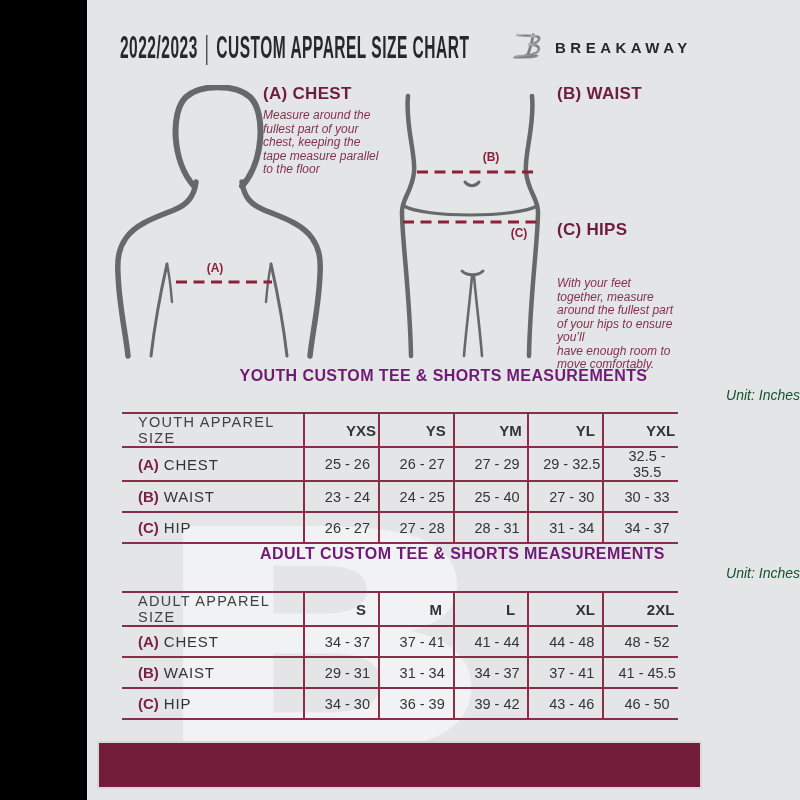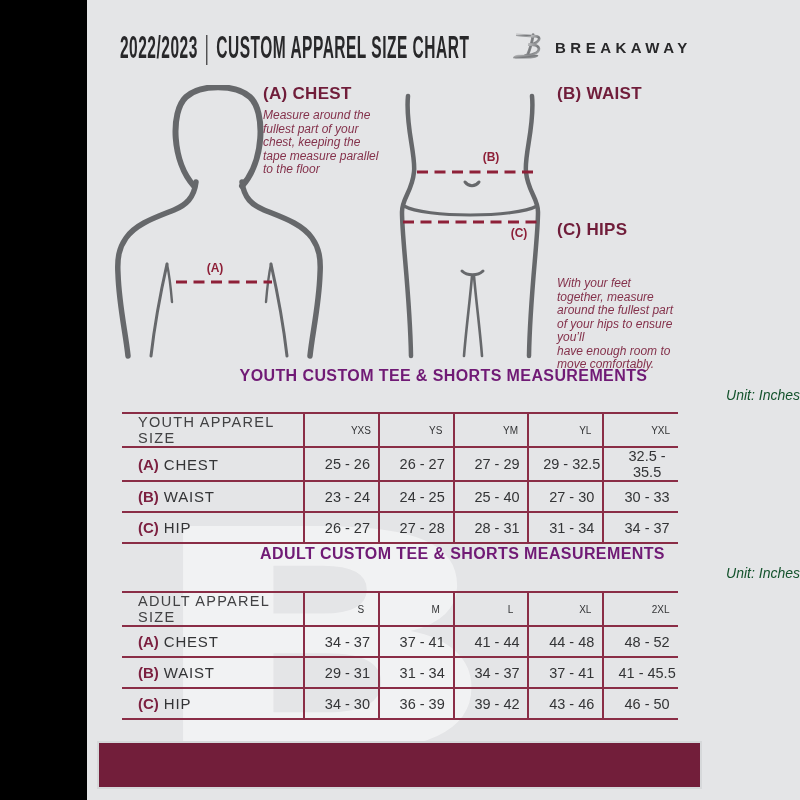--- a/index.html
+++ b/index.html
@@ -27,21 +27,21 @@
              letter-spacing:.4px;color:#701a75;}
   .sec-unit{position:absolute;left:0;right:0;text-align:right;font-style:italic;font-size:14px;color:#14532d;}
 
   
   table.size-table{position:absolute;left:35px;width:556px;border-collapse:collapse;table-layout:fixed;
                    font-size:14.5px;color:#333436;}
   table.size-table col.c0{width:182px;}
   table.size-table th,table.size-table td{padding:0;text-align:center;border-top:2px solid #8a2d46;
                    border-bottom:2px solid #8a2d46;}
   table.size-table th:not(:first-child),table.size-table td:not(:first-child){border-left:2px solid #8a2d46;}
-  table.size-table thead th{height:30px;font-weight:normal;font-size:10px;padding-left:39px;}
+  table.size-table thead th{height:30px;font-weight:bold;font-size:15px;padding-left:39px;}
   table.size-table thead th.size-col{font-weight:400;font-size:14.5px;letter-spacing:1.3px;
                    text-align:left;padding-left:16px;color:#414143;}
   table.size-table tbody td{height:29px;padding-left:12px;}
   table.size-table td.label-cell{text-align:left;padding-left:16px;letter-spacing:.8px;font-size:15px;}
   table.size-table td.label-cell .prefix{font-weight:bold;color:#7c2040;letter-spacing:0;}
 
   
   .watermark{position:absolute;left:52px;top:490px;font-family:"DejaVu Sans",sans-serif;font-weight:bold;
              font-size:310px;line-height:310px;color:#ffffff;opacity:.5;transform:scaleX(1.55);
              transform-origin:left top;pointer-events:none;}

